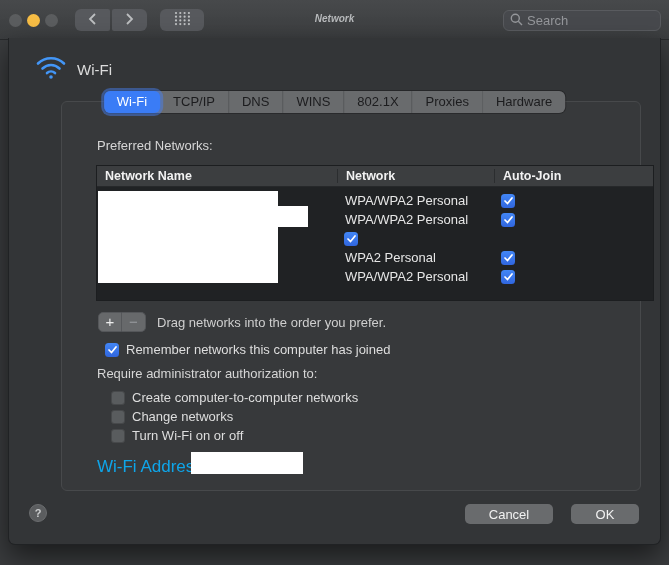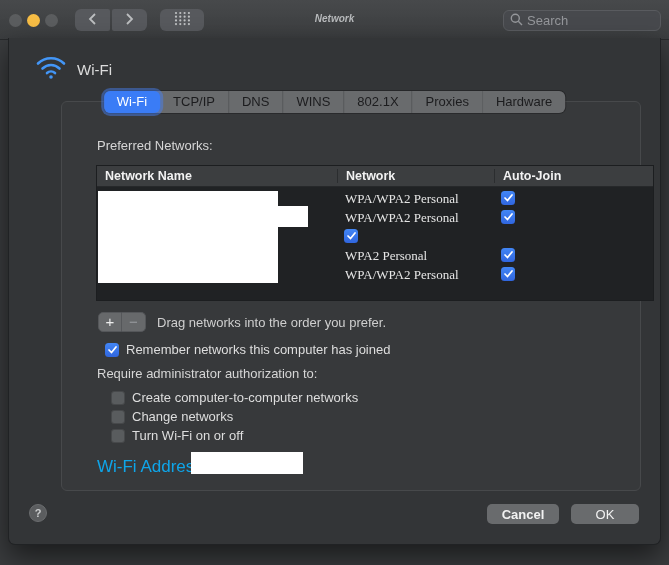--- a/index.html
+++ b/index.html
@@ -97,21 +97,21 @@
   }
   .nettable .thead {
     display:flex; height:21px; background:#3c3e40;
     border-bottom:1px solid #26282a; align-items:center;
   }
   .nettable .th { font-size:12.5px; font-weight:700; color:#f2f2f2; padding-left:8px; }
   .th.c-name { width:240px; }
   .th.c-sec  { width:157px; border-left:1px solid #2b2d2f; }
   .th.c-auto { flex:1; border-left:1px solid #2b2d2f; }
   .tbody { padding-top:4px; }
-  .trow { display:flex; height:19px; align-items:flex-start;font-family:Liberation Serif, serif; }
+  .trow { display:flex; height:19px; align-items:center; }
   .td-name { width:240px; }
   .td-sec  { width:157px; font-size:13px; color:#e6e6e6; padding-left:8px; }
   .td-auto { flex:1; display:flex; padding-left:7px; }
 
   .cb {
     width:14px; height:14px; border-radius:3.5px; flex:0 0 auto;
     display:flex; align-items:center; justify-content:center;
   }
   .cb.on  { background:linear-gradient(#4286f5,#3066df); }
   .cb.off { background:#595c5e; box-shadow:inset 0 0 0 1px rgba(0,0,0,.2); }
@@ -142,21 +142,21 @@
     position:absolute; left:20px; top:466px; width:18px; height:18px;
     border-radius:50%; background:#5b5d5f; border:1px solid #6a6c6e;
     color:#cccecf; font-size:11px; font-weight:700; line-height:16px; text-align:center;
     padding:0;
   }
   .pushbtn {
     position:absolute; top:466px; height:20px; background:#696b6d;
     border:none; border-radius:5px; font-size:13px; color:#f2f2f2;
     font-family:"Liberation Sans","DejaVu Sans",sans-serif;
   }
-  .btn-cancel { left:478px; width:72px;font-weight:bold; }
+  .btn-cancel { left:456px; width:88px; }
   .btn-ok     { left:562px; width:68px; }
 </style>
 </head>
 <body>
 
 <div class="window">
 
   <div class="toolbar">
     <div class="traffic t-close"></div>
     <div class="traffic t-min"></div>

